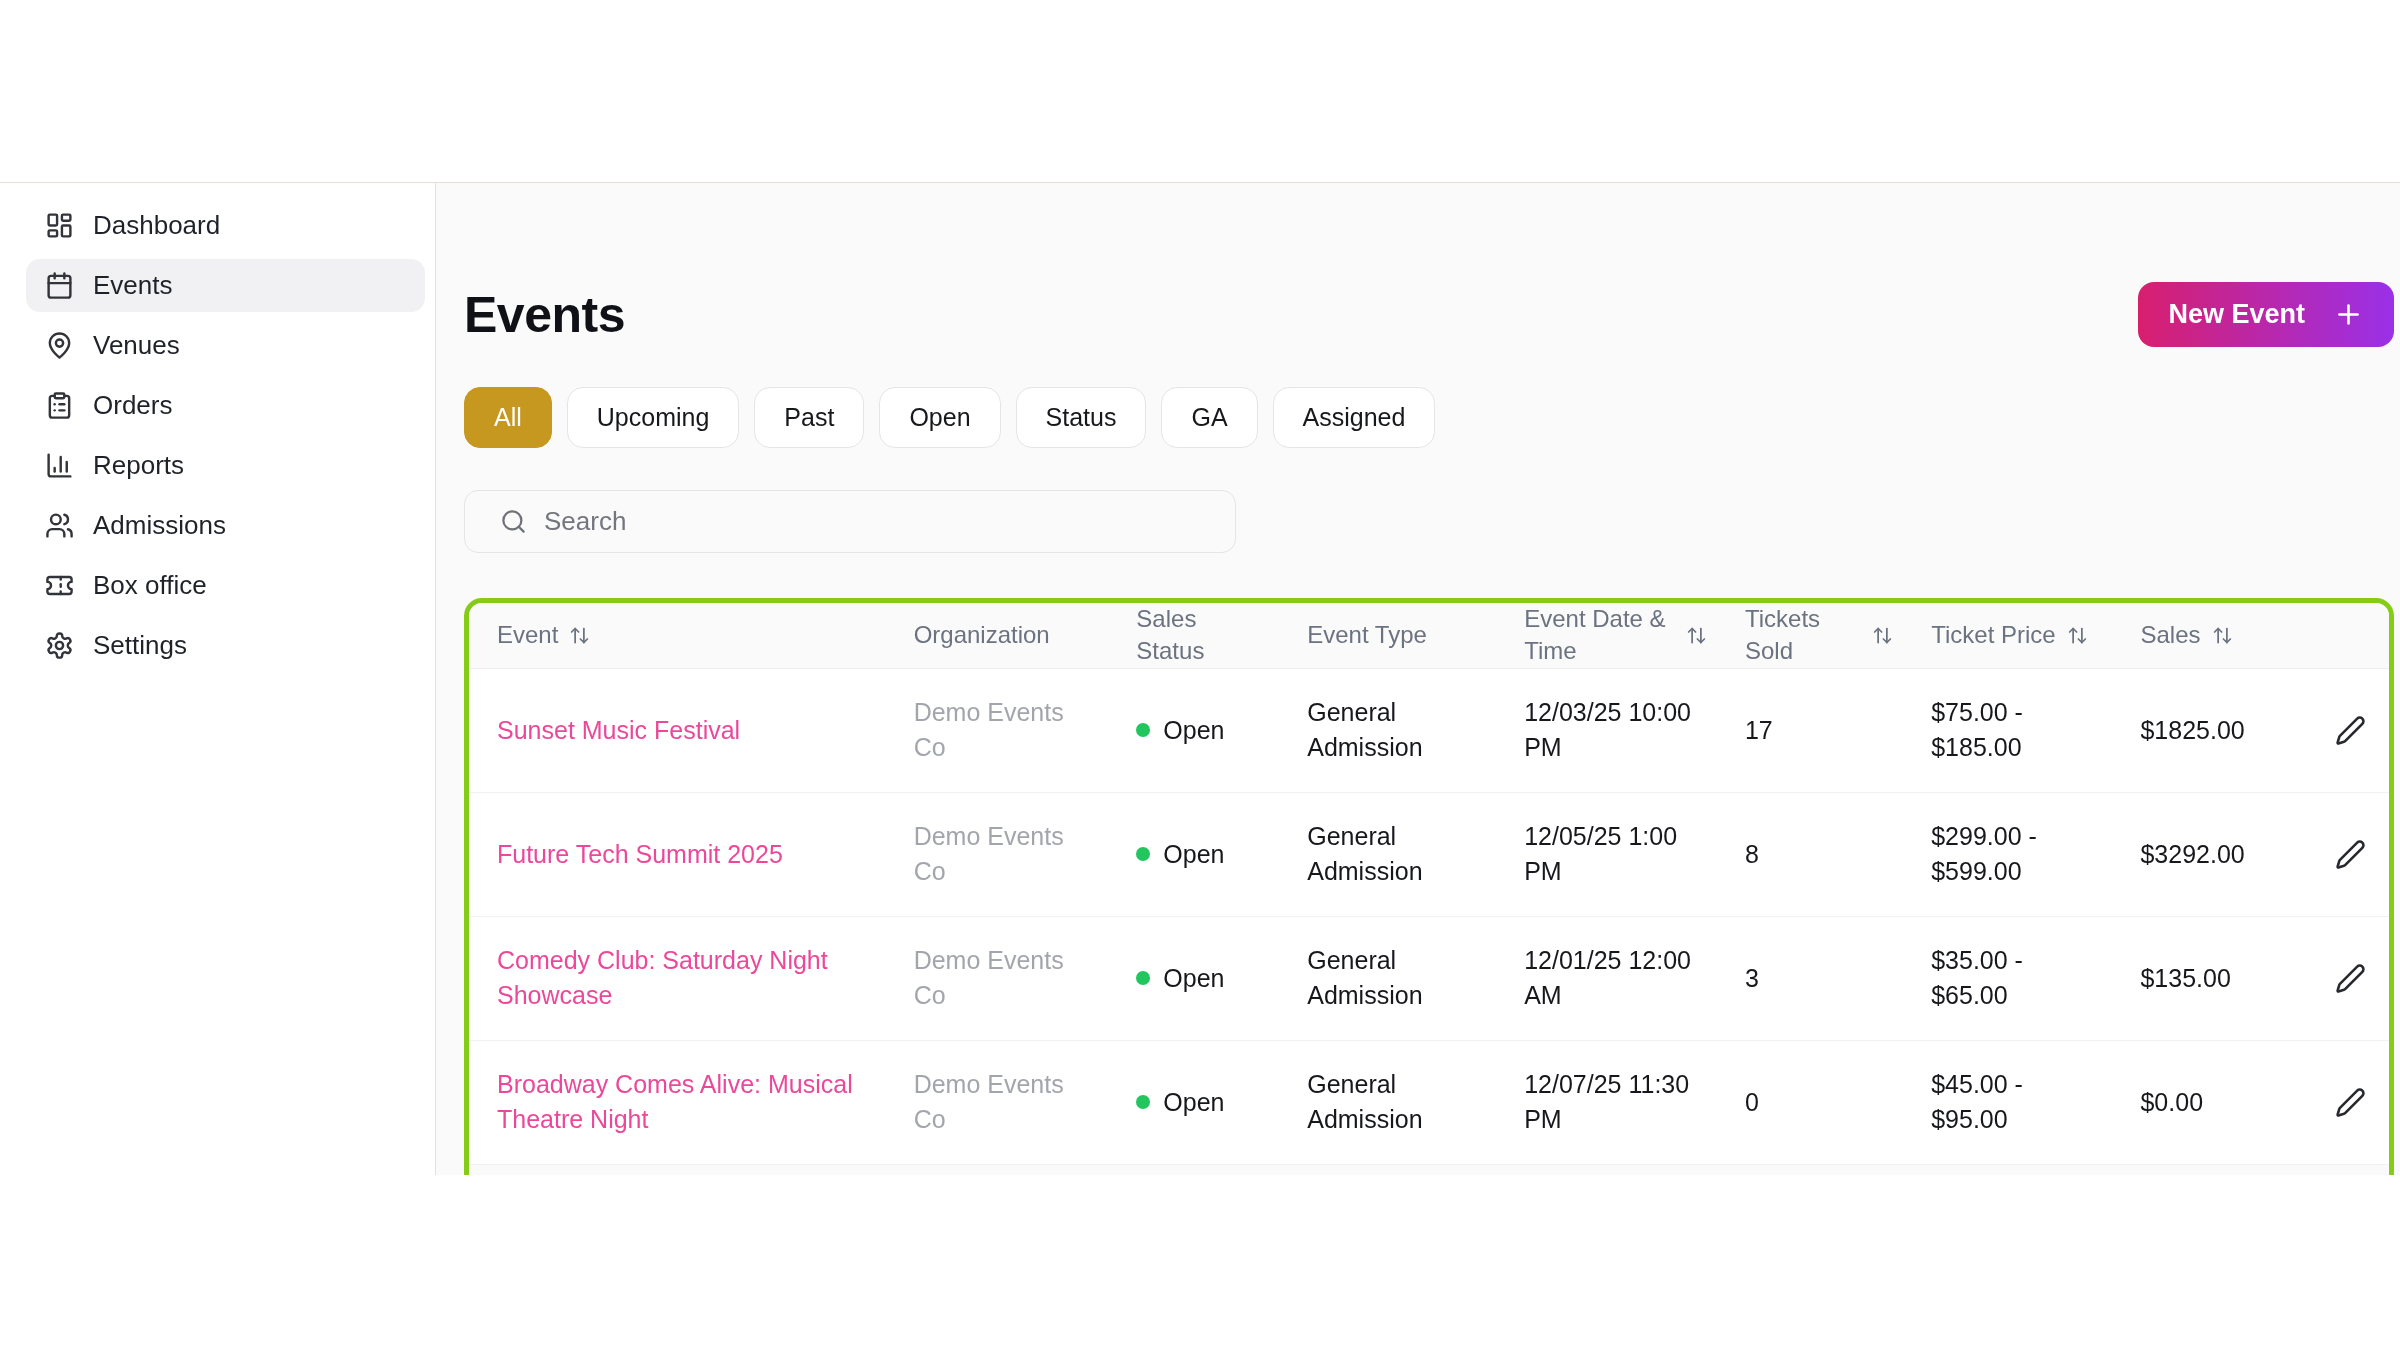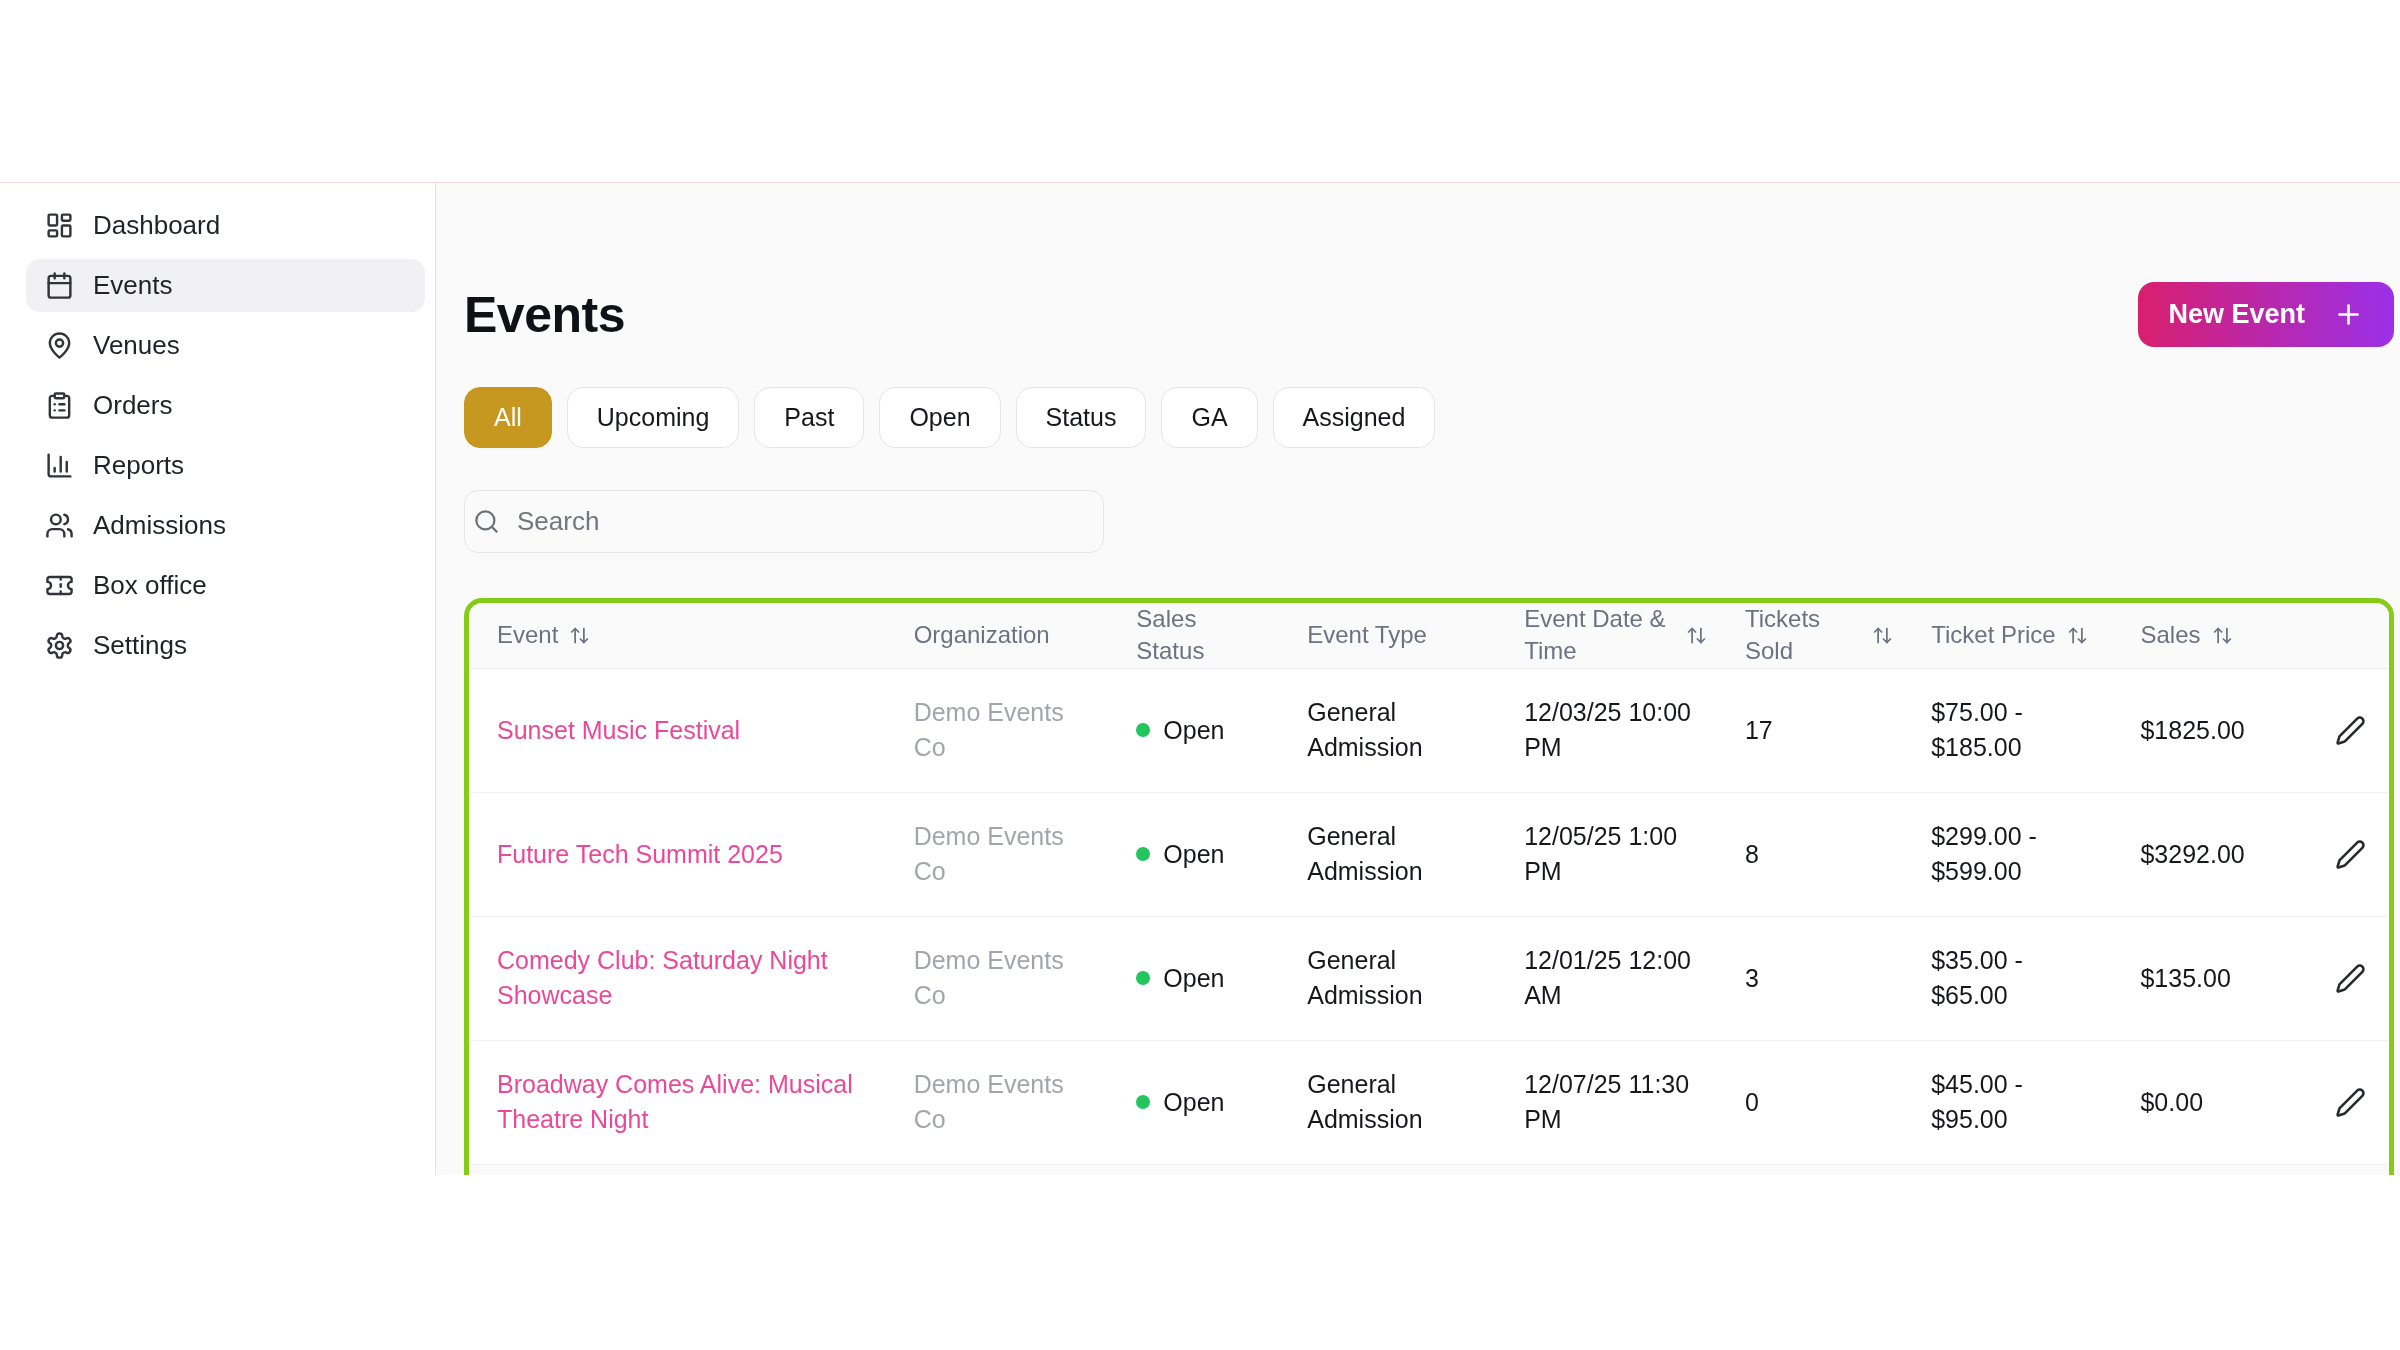--- a/index.html
+++ b/index.html
@@ -45,23 +45,23 @@
   .filters{display:flex;gap:15px;margin-top:40px;}
   .chip{
     height:61px;padding:0 29px;border-radius:16px;cursor:pointer;
     background:#ffffff;border:1px solid #e5e5e8;
     font-size:25px;font-weight:500;color:#17181c;font-family:inherit;
     display:flex;align-items:center;text-align:right;
   }
   .chip.active{background:#c7981f;border-color:#c7981f;color:#ffffff;}
 
   .search-box{
-    margin-top:42px;width:640px;height:63px;
+    margin-top:42px;width:772px;height:63px;
     border:1px solid #e5e5e8;border-radius:14px;background:transparent;
-    display:flex;align-items:center;gap:15px;padding:0 8px;
+    display:flex;align-items:center;gap:15px;padding:0 35px;
   }
   .search-box svg{width:27px;height:27px;color:#6f7179;flex:none;}
   .search-input{
     flex:1;border:none;outline:none;background:transparent;
     font-size:26px;color:#17181c;font-family:inherit;
   }
   .search-input::placeholder{color:#74767e;}
 
   
   .table-card{

